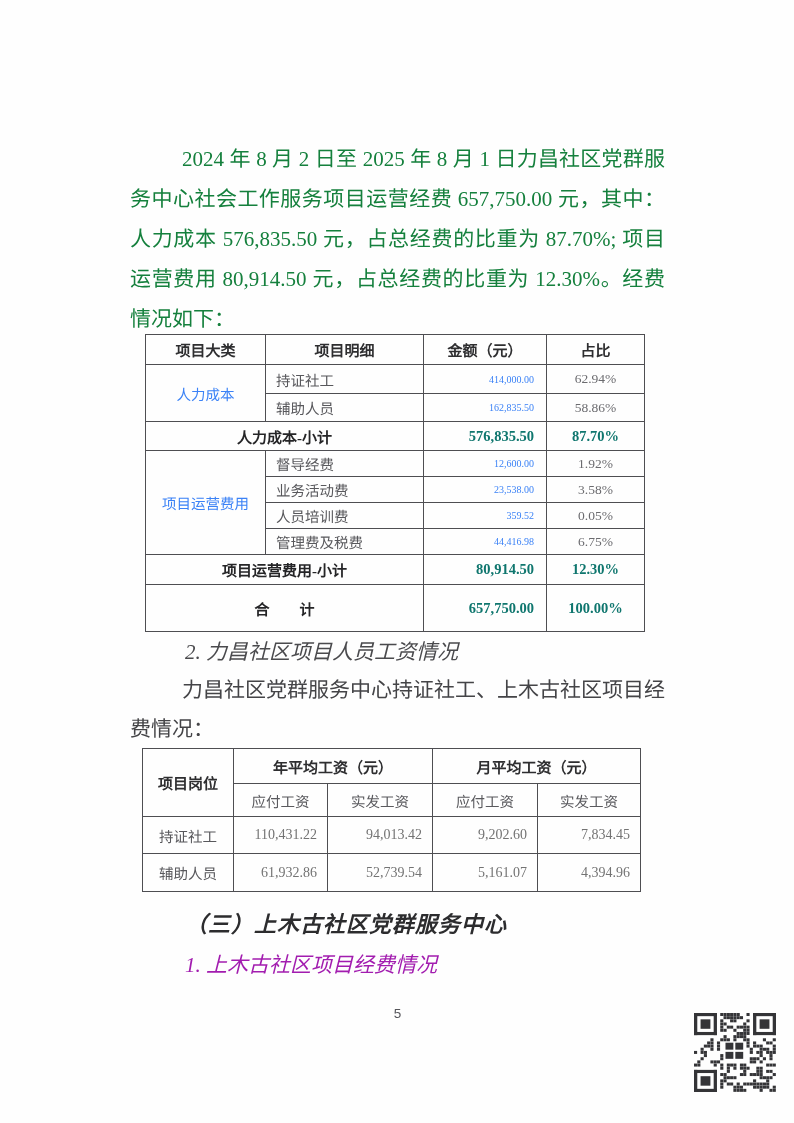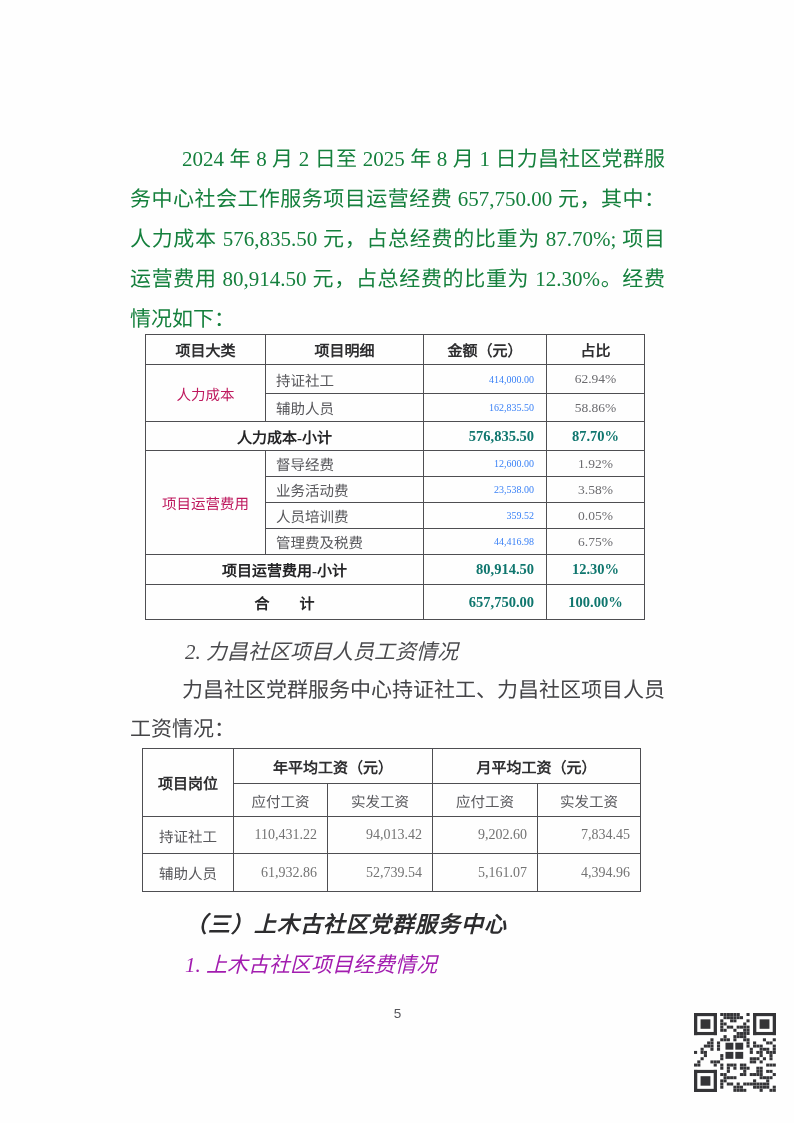--- a/index.html
+++ b/index.html
@@ -39,21 +39,21 @@
   .sec3-sub { top:945px; color:#a21caf; }
 
   
   table { border-collapse:collapse; table-layout:fixed; }
   td { border:1px solid #4e4e52; overflow:hidden; white-space:nowrap; }
 
   .t1 { position:absolute; left:145px; top:334px; width:499px; font-size:14px; }
   .t2 { position:absolute; left:142px; top:748px; width:498px; font-size:14px; }
 
   .hdr  { text-align:center; font-weight:bold; color:#2e2e30; font-size:15px; }
-  .cat  { text-align:center; color:#be185d; font-size:14.5px; }
+  .cat  { text-align:center; color:#3b82f6; font-size:14.5px; }
   .det  { text-align:left; padding-left:10px; color:#58585c; font-size:14.5px; }
   .amt  { text-align:right; padding-right:12px; color:#3b82f6; font-size:10px; }
   .pct  { text-align:center; color:#6b6b6f; font-size:13.5px; }
   .sub  { font-weight:bold; color:#252527; }
   .sub.amt, .sub.pct { color:#0f766e; font-size:14.5px; }
 
   .pos  { text-align:center; color:#58585c; font-size:14.5px; }
   .num  { text-align:right; padding-right:10px; color:#737373; font-size:14px; }
   .subhdr { text-align:center; color:#5a5a5e; font-size:14.5px; font-weight:normal; }
 
@@ -121,30 +121,30 @@
     <tr style="height:26px">
       <td class="det">管理费及税费</td>
       <td class="amt">44,416.98</td>
       <td class="pct">6.75%</td>
     </tr>
     <tr style="height:30px">
       <td class="hdr sub" colspan="2">项目运营费用-小计</td>
       <td class="amt sub">80,914.50</td>
       <td class="pct sub">12.30%</td>
     </tr>
-    <tr style="height:35px">
+    <tr style="height:47px">
       <td class="hdr sub" colspan="2">合　　计</td>
       <td class="amt sub">657,750.00</td>
       <td class="pct sub">100.00%</td>
     </tr>
   </tbody>
     </table>
 
   <p class="sec-heading sec2-heading">2. 力昌社区项目人员工资情况</p>
-  <p class="sec2-para">力昌社区党群服务中心持证社工、力昌社区项目人员工资情况：</p>
+  <p class="sec2-para">力昌社区党群服务中心持证社工、上木古社区项目经费情况：</p>
 
   <table class="t2">
     <colgroup>
       <col style="width:91px">
         <col style="width:94px">
         <col style="width:105px">
       <col style="width:105px">
         <col style="width:103px">
     </colgroup>
     <tbody>

